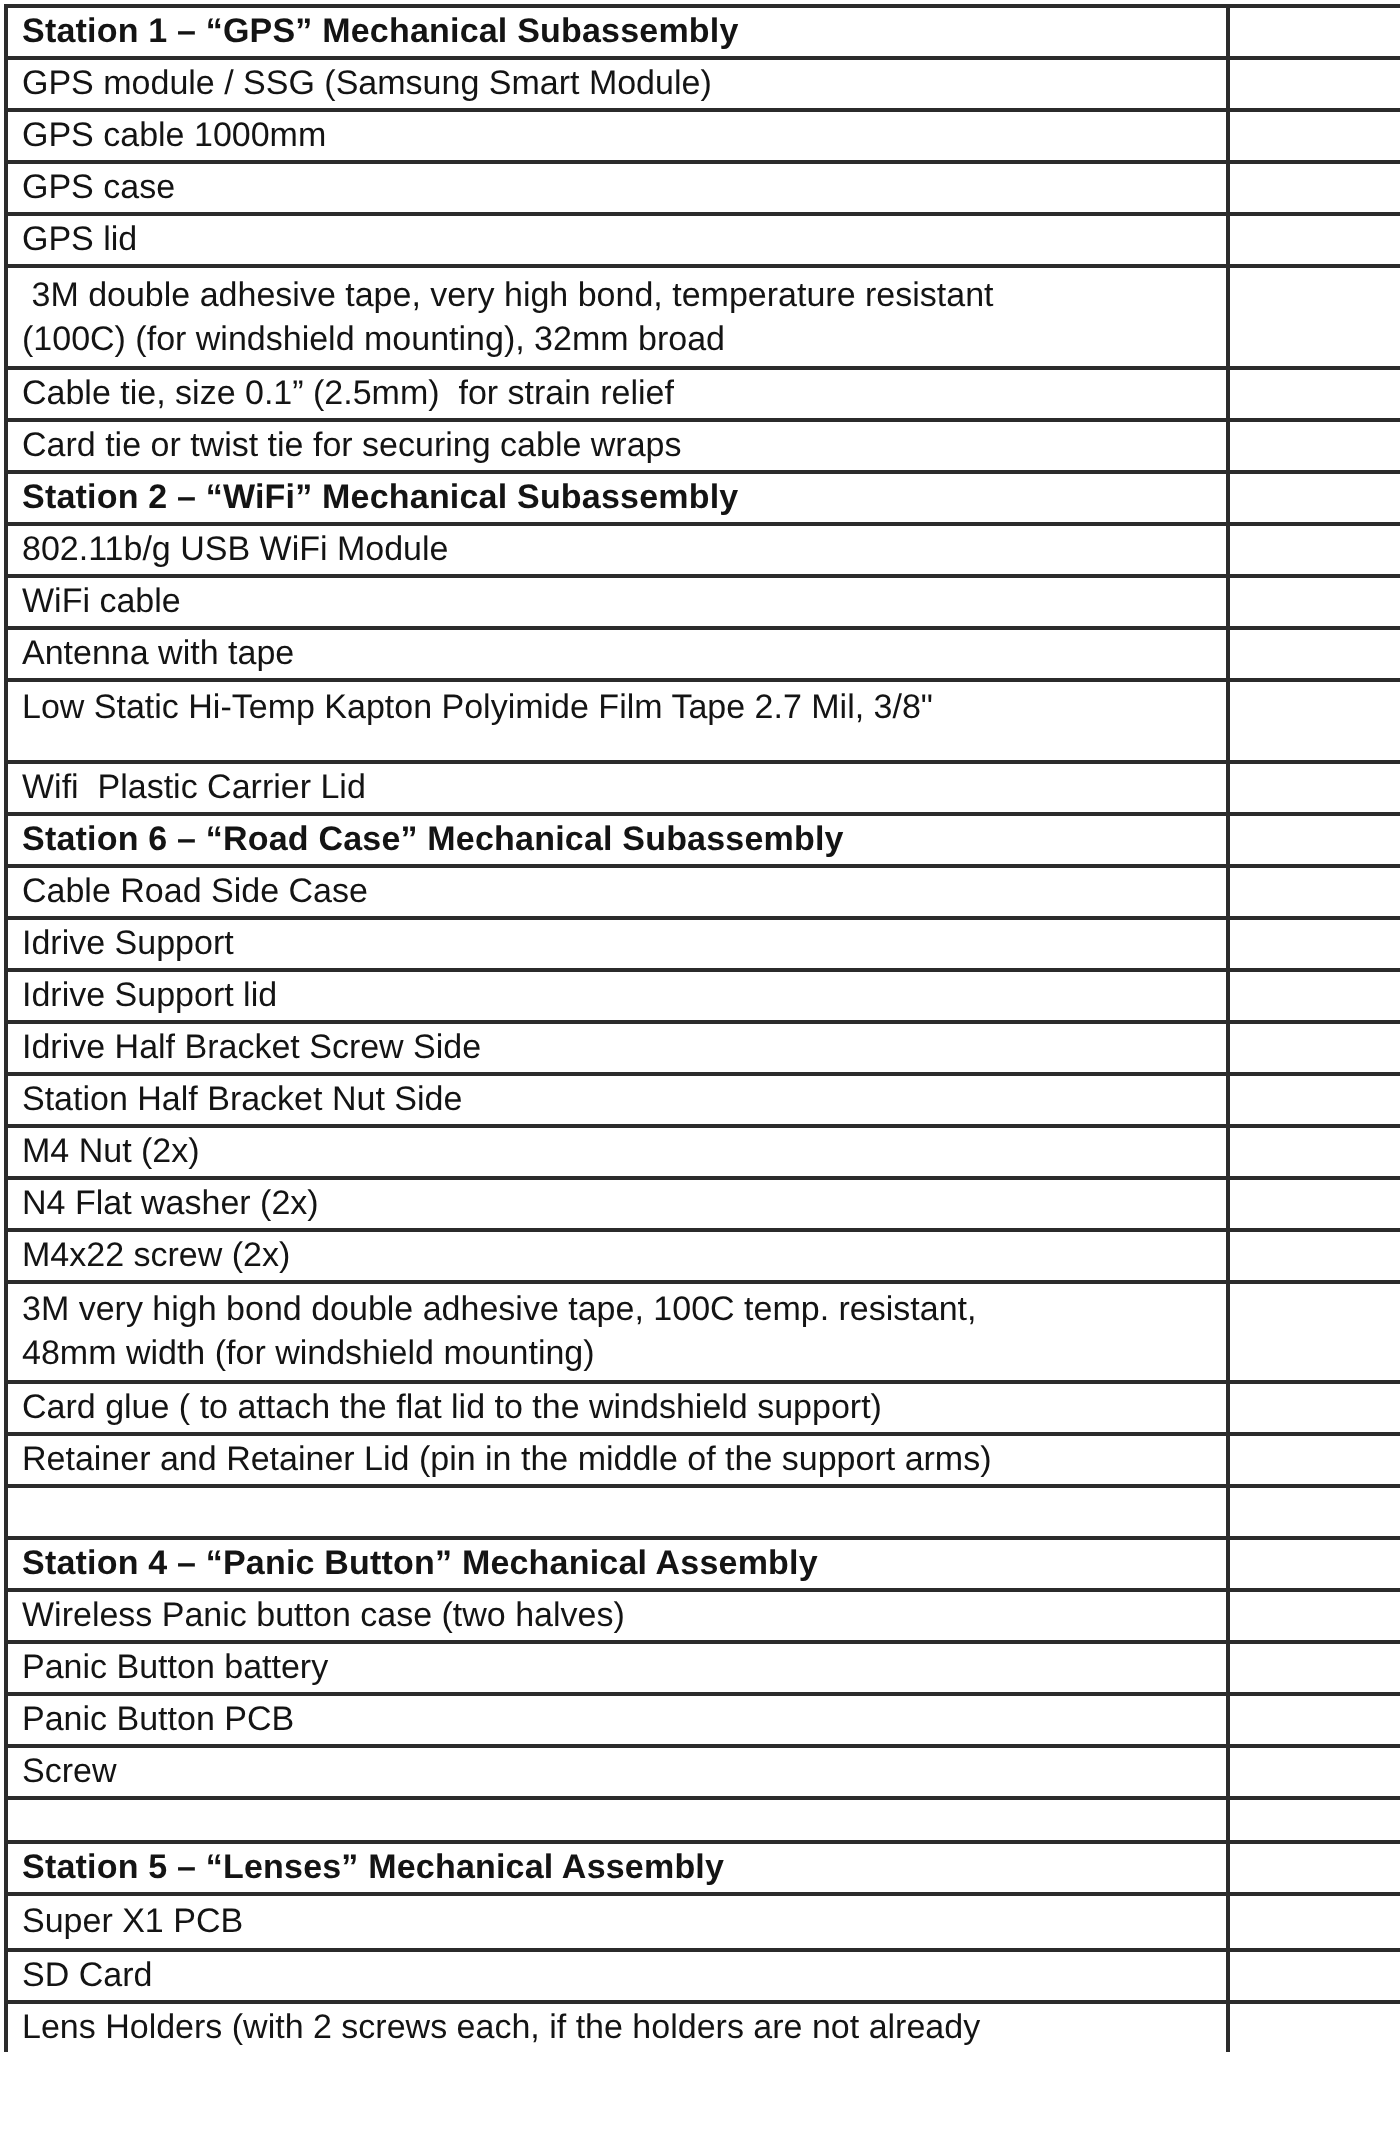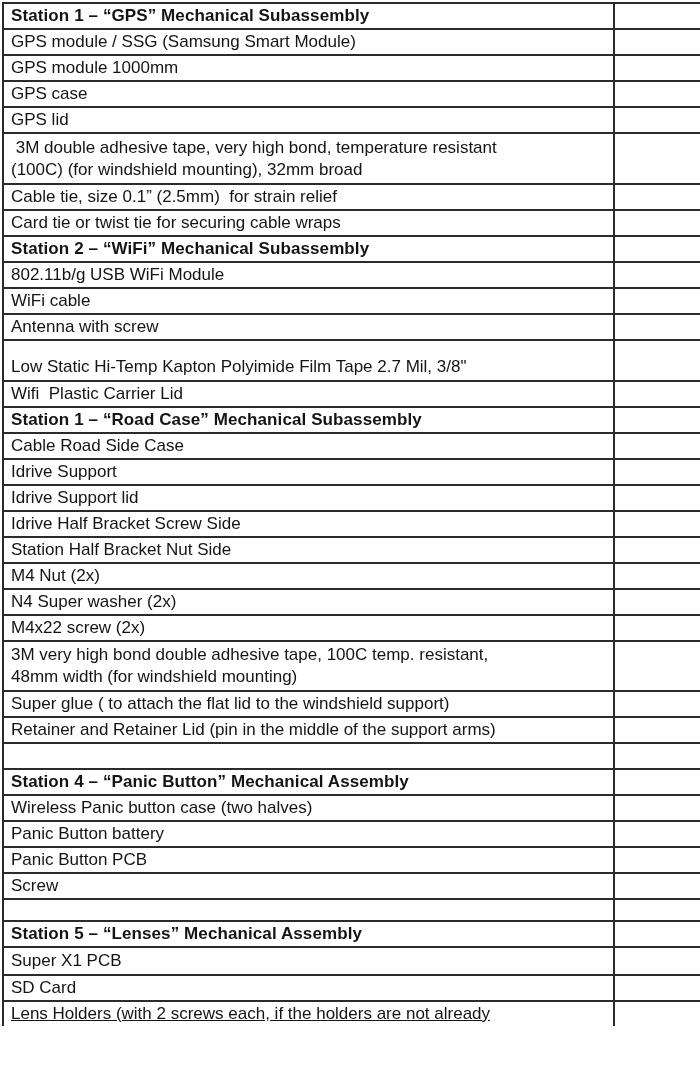--- a/index.html
+++ b/index.html
@@ -42,45 +42,45 @@
     width: 86px;
     border-right: none !important;
   }
   tr.kind-section td.item-cell {
     font-weight: bold;
     letter-spacing: 0.1px;
   }
   table.parts-table tr { height: 25px; }
   table.parts-table tr:nth-child(6)  { height: 51px; }
   table.parts-table tr:nth-child(13) { height: 41px; }
-  table.parts-table tr:nth-child(13) td.item-cell { vertical-align: top; padding-top: 15px; }
+  table.parts-table tr:nth-child(13) td.item-cell { vertical-align: top; padding-top: 2px; }
   table.parts-table tr:nth-child(24) { height: 50px; }
   table.parts-table tr:nth-child(27) { height: 26px; }
   table.parts-table tr:nth-child(33) { height: 22px; }
   table.parts-table tr:nth-child(34) { height: 22px; }
   table.parts-table tr:nth-child(35) { height: 28px; }
   table.parts-table tr:nth-child(36) { height: 26px; }
-  table.parts-table tr:last-child td { border-bottom: none; text-decoration: underline; }
+  table.parts-table tr:last-child td { border-bottom: none; }
 </style>
 </head>
 <body>
 
 <div class="page">
   <table class="parts-table">
     <tbody>
         <tr class="kind-section">
           <td class="item-cell">Station 1 – “GPS” Mechanical Subassembly</td>
           <td class="check-cell"></td>
         </tr>
         <tr class="kind-item">
           <td class="item-cell">GPS module / SSG (Samsung Smart Module)</td>
           <td class="check-cell"></td>
         </tr>
         <tr class="kind-item">
-          <td class="item-cell">GPS module 1000mm</td>
+          <td class="item-cell">GPS cable 1000mm</td>
           <td class="check-cell"></td>
         </tr>
         <tr class="kind-item">
           <td class="item-cell">GPS case</td>
           <td class="check-cell"></td>
         </tr>
         <tr class="kind-item">
           <td class="item-cell">GPS lid</td>
           <td class="check-cell"></td>
         </tr>
@@ -103,33 +103,33 @@
         </tr>
         <tr class="kind-item">
           <td class="item-cell">802.11b/g USB WiFi Module</td>
           <td class="check-cell"></td>
         </tr>
         <tr class="kind-item">
           <td class="item-cell">WiFi cable</td>
           <td class="check-cell"></td>
         </tr>
         <tr class="kind-item">
-          <td class="item-cell">Antenna with screw</td>
+          <td class="item-cell">Antenna with tape</td>
           <td class="check-cell"></td>
         </tr>
         <tr class="kind-item">
           <td class="item-cell">Low Static Hi-Temp Kapton Polyimide Film Tape 2.7 Mil, 3/8"</td>
           <td class="check-cell"></td>
         </tr>
         <tr class="kind-item">
           <td class="item-cell">Wifi  Plastic Carrier Lid</td>
           <td class="check-cell"></td>
         </tr>
         <tr class="kind-section">
-          <td class="item-cell">Station 1 – “Road Case” Mechanical Subassembly</td>
+          <td class="item-cell">Station 6 – “Road Case” Mechanical Subassembly</td>
           <td class="check-cell"></td>
         </tr>
         <tr class="kind-item">
           <td class="item-cell">Cable Road Side Case</td>
           <td class="check-cell"></td>
         </tr>
         <tr class="kind-item">
           <td class="item-cell">Idrive Support</td>
           <td class="check-cell"></td>
         </tr>
@@ -143,34 +143,34 @@
         </tr>
         <tr class="kind-item">
           <td class="item-cell">Station Half Bracket Nut Side</td>
           <td class="check-cell"></td>
         </tr>
         <tr class="kind-item">
           <td class="item-cell">M4 Nut (2x)</td>
           <td class="check-cell"></td>
         </tr>
         <tr class="kind-item">
-          <td class="item-cell">N4 Super washer (2x)</td>
+          <td class="item-cell">N4 Flat washer (2x)</td>
           <td class="check-cell"></td>
         </tr>
         <tr class="kind-item">
           <td class="item-cell">M4x22 screw (2x)</td>
           <td class="check-cell"></td>
         </tr>
         <tr class="kind-item">
           <td class="item-cell">3M very high bond double adhesive tape, 100C temp. resistant,
 48mm width (for windshield mounting)</td>
           <td class="check-cell"></td>
         </tr>
         <tr class="kind-item">
-          <td class="item-cell">Super glue ( to attach the flat lid to the windshield support)</td>
+          <td class="item-cell">Card glue ( to attach the flat lid to the windshield support)</td>
           <td class="check-cell"></td>
         </tr>
         <tr class="kind-item">
           <td class="item-cell">Retainer and Retainer Lid (pin in the middle of the support arms)</td>
           <td class="check-cell"></td>
         </tr>
         <tr class="kind-blank">
           <td class="item-cell"></td>
           <td class="check-cell"></td>
         </tr>

